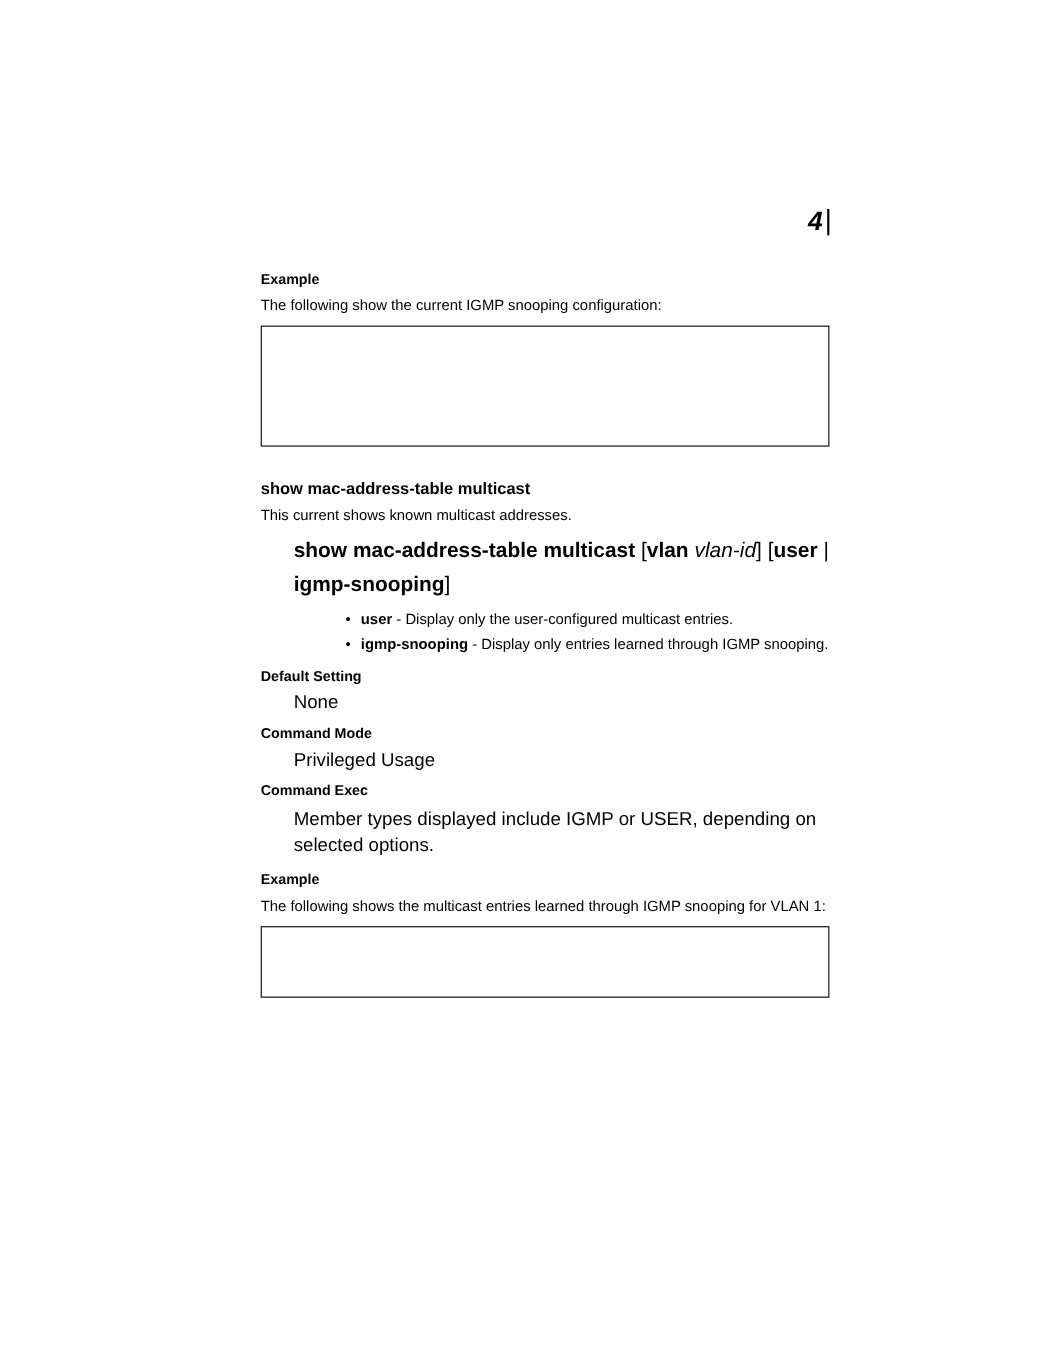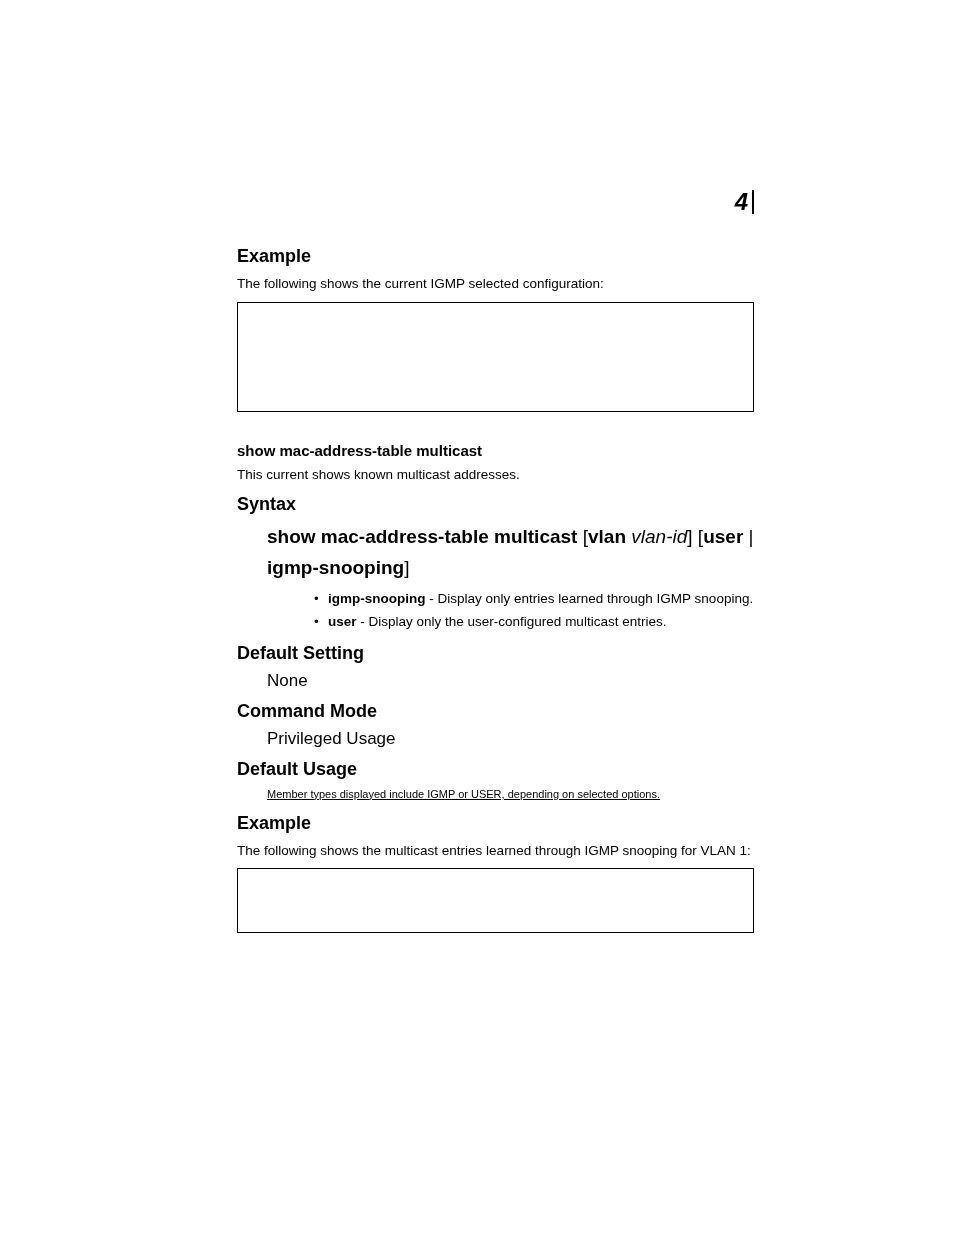--- a/index.html
+++ b/index.html
@@ -27,21 +27,21 @@
       font-style: italic;
       font-family: Arial, sans-serif;
       border-right: 2px solid #000;
       padding-right: 4px;
       line-height: 1;
     }
     .content {
       padding-top: 46px;
     }
     .heading {
-      font-size: 18px;
+      font-size: 13px;
       font-weight: bold;
       margin-bottom: 7px;
       margin-top: 10px;
     }
     .body-text {
       font-size: 13.5px;
       line-height: 1.45;
       margin-bottom: 8px;
     }
     .code-box {
@@ -95,62 +95,60 @@
       position: absolute;
       left: 0;
       top: 0;
     }
     .setting-value {
       font-size: 17px;
       margin-bottom: 8px;
       margin-top: 4px;
     }
     .usage-text {
-      font-size: 11px;
+      font-size: 17px;
       line-height: 1.45;
       margin-bottom: 8px;
       margin-top: 4px;
-      text-decoration: underline;
     }
   </style>
 </head>
 <body>
 
 <div class="chapter-number">4</div>
 
 <div class="content">
 
   <div class="heading">Example</div>
-  <div class="body-text">The following shows the current IGMP selected configuration:</div>
+  <div class="body-text">The following show the current IGMP snooping configuration:</div>
   <div class="code-box box1"></div>
 
   <div class="section-title">show mac-address-table multicast</div>
   <div class="body-text">This current shows known multicast addresses.</div>
 
-  <div class="heading">Syntax</div>
 
   <div class="indent">
     <div class="syntax-line">
       <span class="bold">show mac-address-table multicast</span><span> [</span><span class="bold">vlan</span><span> </span><span class="italic">vlan-id</span><span>] [</span><span class="bold">user</span><span> | </span><span class="bold">igmp-snooping</span><span>]</span>
     </div>
 
     <div class="indent2">
       <ul>
+        <li><span class="bold">user</span><span> - Display only the user-configured multicast entries.</span></li>
         <li><span class="bold">igmp-snooping</span><span> - Display only entries learned through IGMP snooping.</span></li>
-        <li><span class="bold">user</span><span> - Display only the user-configured multicast entries.</span></li>
       </ul>
     </div>
   </div>
 
   <div class="heading">Default Setting</div>
   <div class="indent setting-value">None</div>
 
   <div class="heading">Command Mode</div>
   <div class="indent setting-value">Privileged Usage</div>
 
-  <div class="heading">Default Usage</div>
+  <div class="heading">Command Exec</div>
   <div class="indent usage-text">Member types displayed include IGMP or USER, depending on selected options.</div>
 
   <div class="heading">Example</div>
   <div class="body-text">The following shows the multicast entries learned through IGMP snooping for VLAN 1:</div>
   <div class="code-box box2"></div>
 
 </div>
 
 </body></html>

